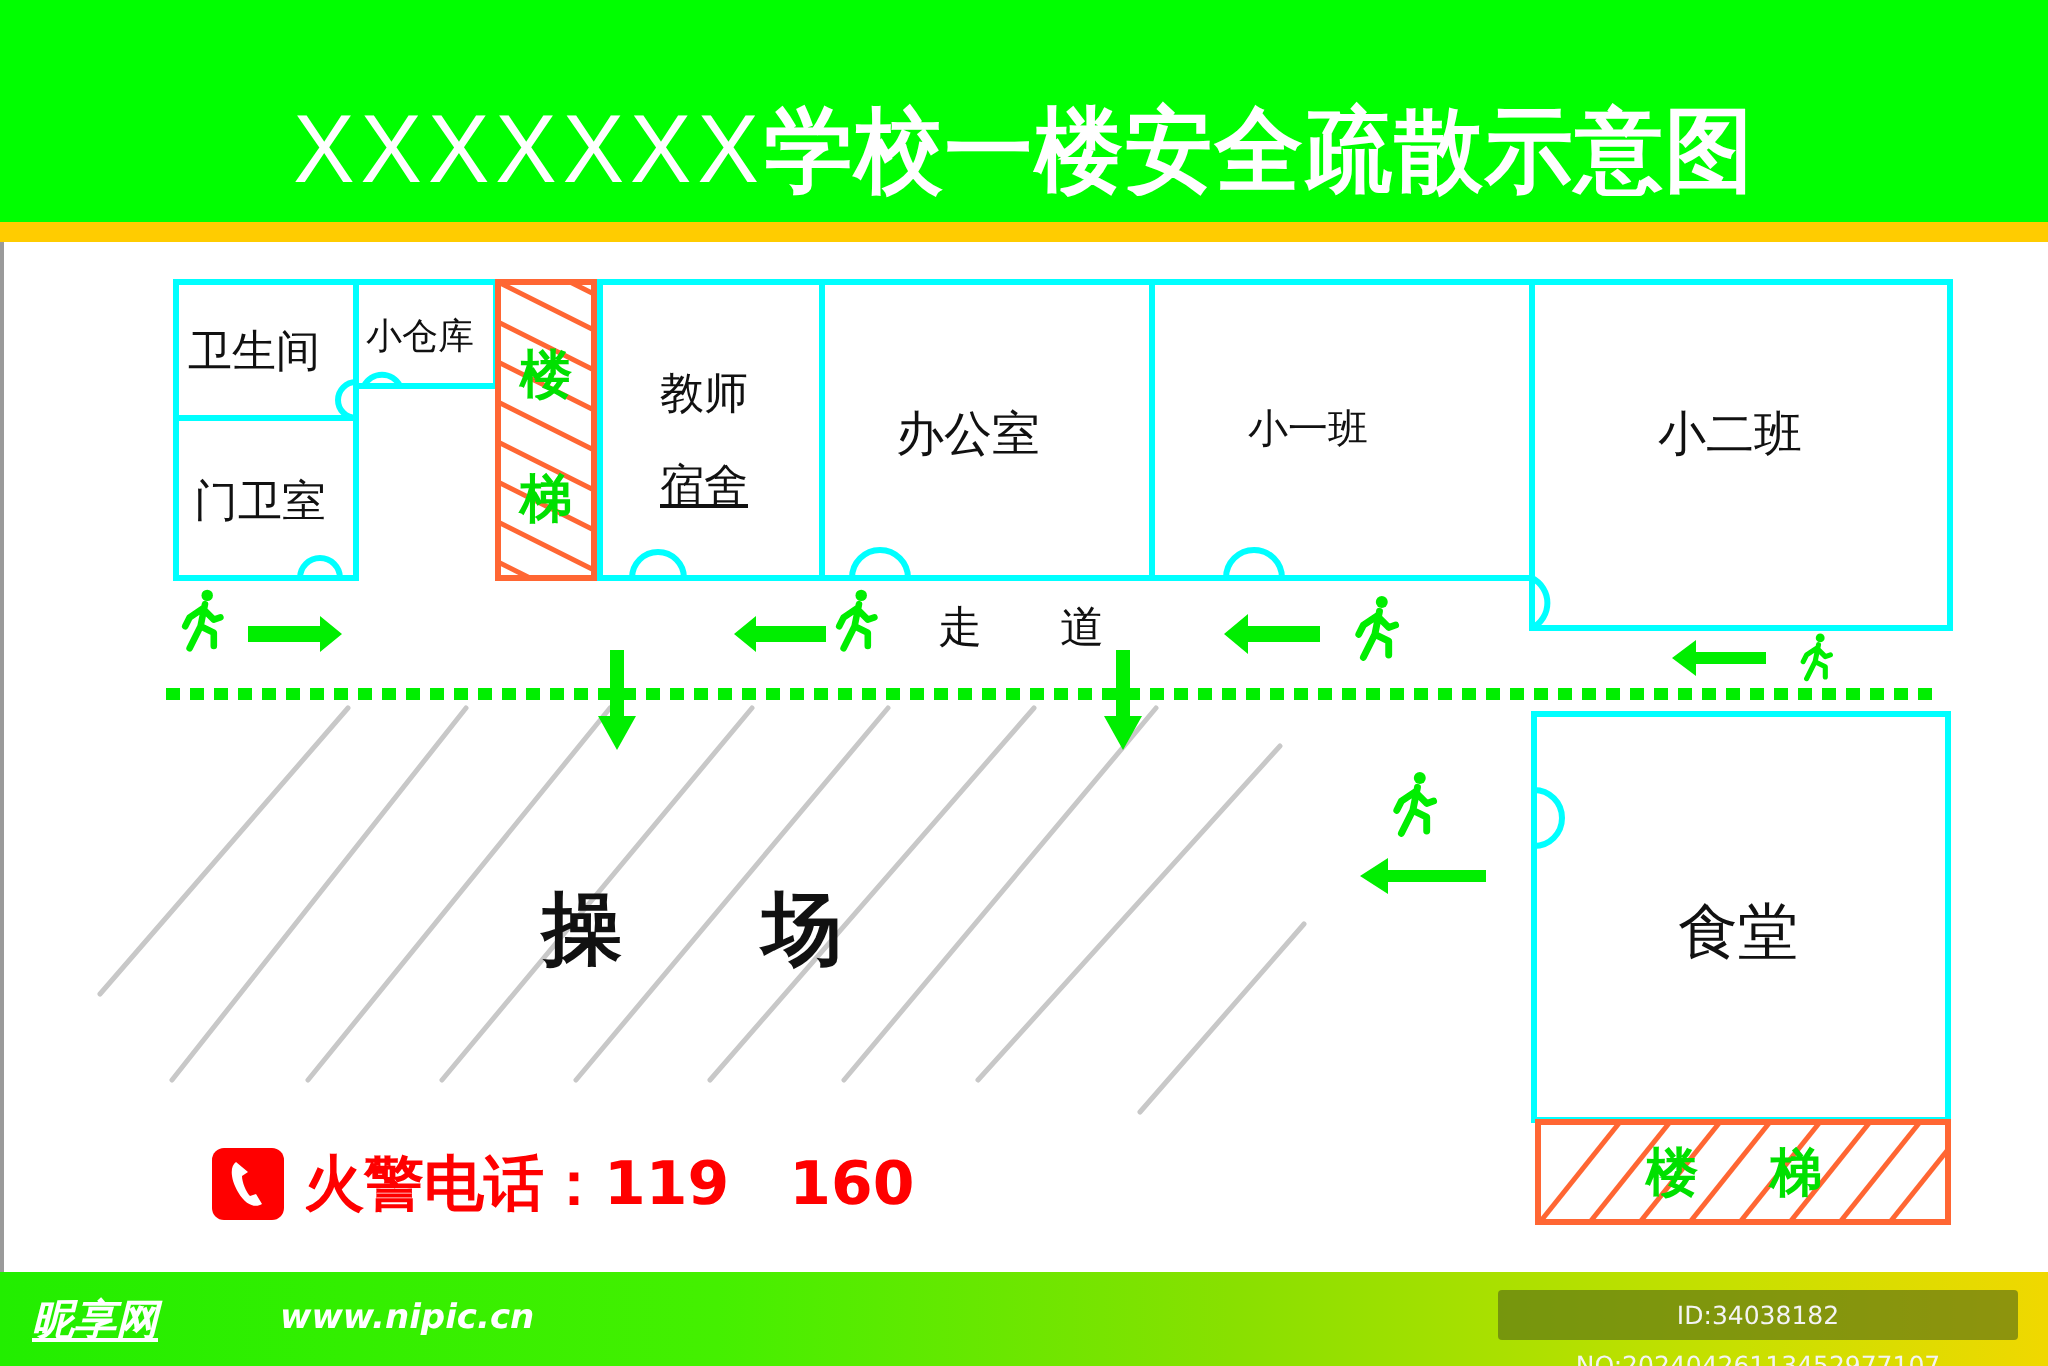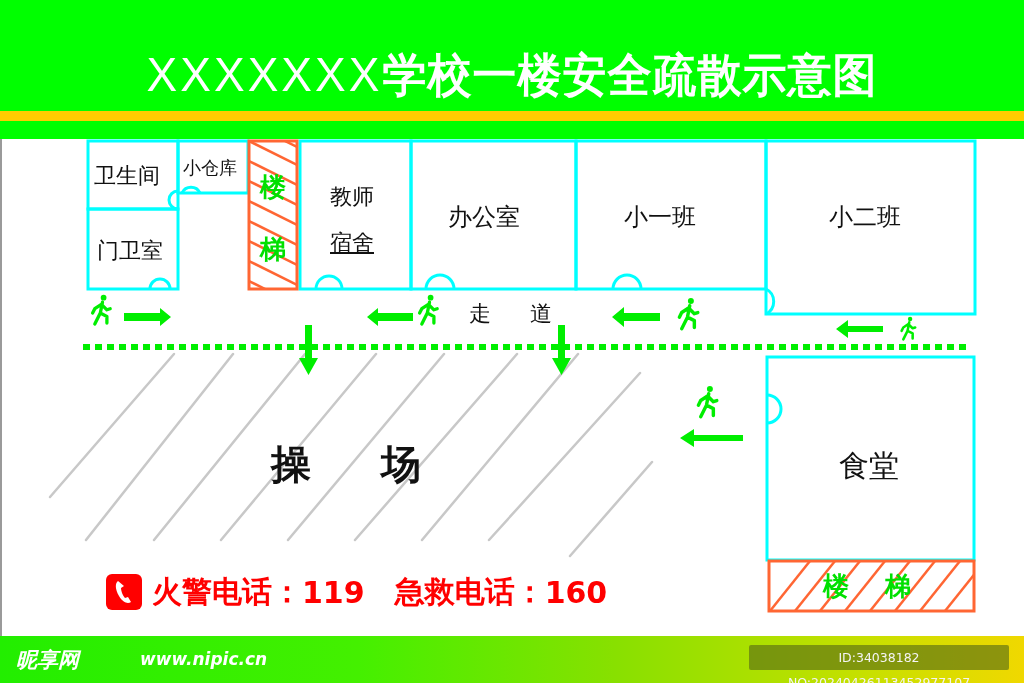--- a/index.html
+++ b/index.html
@@ -3,21 +3,21 @@
 <meta charset="utf-8">
 <style>
   html, body { margin: 0; padding: 0; }
   body {
     width: 1024px; height: 683px; position: relative; overflow: hidden;
     background: #ffffff;
     font-family: "DejaVu Sans", sans-serif;
   }
   .frame { position: absolute; left: 0; top: 0; width: 1024px; height: 683px; box-sizing: border-box; border-left: 2px solid #9a9a9a; border-top: 1px solid #9a9a9a; }
   .title-bar {
-    position: absolute; left: 0; top: 0; width: 1024px; height: 139px;
+    position: absolute; left: 0; top: 0; width: 1024px; height: 111px;
     background: #00ff00;
   }
   .title-stripe { position: absolute; left: 0; top: 111px; width: 1024px; height: 10px; background: #ffcc00; }
   .title-text {
     position: absolute; left: 0; top: 44px; width: 1024px; text-align: center;
     color: #ffffff; font-weight: bold; font-size: 44px; line-height: 60px;
     font-family: "DejaVu Sans", sans-serif; letter-spacing: 1px;
     transform: scaleY(1.05);
   }
   .title-text .xs { font-family: "Liberation Sans", sans-serif; font-weight: normal; letter-spacing: 3px; font-size: 46px; }
@@ -27,21 +27,21 @@
   .stair-lbl { color: #00e000; font-weight: bold; font-size: 26px; }
   .play-lbl { font-size: 40px; font-weight: bold; letter-spacing: 0; }
   .phone-row { position: absolute; left: 106px; top: 572px; height: 40px; display: flex; align-items: center; color: #ff0000; font-weight: bold; }
   .phone-icon { width: 36px; height: 36px; background: #ff0000; border-radius: 6px; display: flex; align-items: center; justify-content: center; margin-right: 10px; }
   .phone-text { font-size: 30px; font-family: "DejaVu Sans", sans-serif; }
   .phone-gap { width: 30px; }
   .footer {
     position: absolute; left: 0; top: 636px; width: 1024px; height: 47px;
     background: linear-gradient(90deg, #22ee00 0%, #44f000 35%, #88e000 60%, #c8e000 85%, #f0d800 100%);
   }
-  .wm-logo { position: absolute; left: 16px; top: 10px; color: #fff; font-size: 21px; font-weight: bold; font-style: italic; font-family: "DejaVu Sans", sans-serif; }
+  .wm-logo { position: absolute; left: 16px; top: 10px; color: #fff; font-size: 21px; font-weight: bold; font-style: italic; font-family: "DejaVu Sans", sans-serif; text-decoration: underline; }
   .wm-url { position: absolute; left: 100px; top: 13px; color: #fff; font-size: 17px; font-weight: bold; font-style: italic; font-family: "DejaVu Sans", sans-serif; margin-left: 40px; }
   .wm-id {
     position: absolute; left: 749px; top: 9px; width: 260px; height: 25px;
     background: rgba(90,110,20,0.65); color: #f4f4f4; font-size: 12.5px;
     line-height: 25px; text-align: center; font-family: "DejaVu Sans", sans-serif; border-radius: 2px;
   }
 </style>
 </head>
 <body>
 
@@ -160,21 +160,21 @@
 <div class="lbl room-lbl" style="left:183px; top:156px; font-size:18px;">小仓库</div>
 <div class="lbl room-lbl" style="left:97px; top:236px;">门卫室</div>
 
 <div class="lbl stair-lbl" style="left:260px; top:170px;">楼</div>
 <div class="lbl stair-lbl" style="left:260px; top:232px;">梯</div>
 
 <div class="lbl room-lbl" style="left:330px; top:182px;">教师</div>
 <div class="lbl room-lbl" style="left:330px; top:228px;text-decoration:underline;">宿舍</div>
 
 <div class="lbl room-lbl" style="left:448px; top:201px; font-size:24px;">办公室</div>
-<div class="lbl room-lbl" style="left:624px; top:201px; font-size:24px;">小一班</div>
+<div class="lbl room-lbl" style="left:624px; top:201px; font-size:20px;">小一班</div>
 <div class="lbl room-lbl" style="left:829px; top:201px; font-size:24px;">小二班</div>
 
 <div class="lbl room-lbl" style="left:469px; top:299px;">走</div>
 <div class="lbl room-lbl" style="left:530px; top:299px;">道</div>
 
 <div class="lbl play-lbl" style="left:271px; top:437px;">操</div>
 <div class="lbl play-lbl" style="left:381px; top:437px;">场</div>
 
 <div class="lbl room-lbl" style="left:839px; top:446px; font-size:30px;">食堂</div>
 
@@ -183,21 +183,20 @@
 
 <div class="phone-row">
   <div class="phone-icon">
     <svg width="22" height="26" viewBox="0 0 22 26">
       <path d="M5 2 C2 4 2 10 6 17 C10 24 15 25 18 23 L15 18 L12 19 C10 17 8 12 8 9 L11 7 Z" fill="#ffffff"></path>
     </svg>
   </div>
   <span class="phone-text">火警电话：</span>
   <span class="phone-text">119</span>
   <span class="phone-gap"></span>
-  <span class="phone-text">急救电话：</span>
   <span class="phone-text">160</span>
 </div>
 
 <div class="footer">
   <div class="wm-logo">昵享网</div>
   <div class="wm-url">www.nipic.cn</div>
   <div class="wm-id">ID:34038182 NO:20240426113452977107</div>
 </div>
 
 </body></html>

